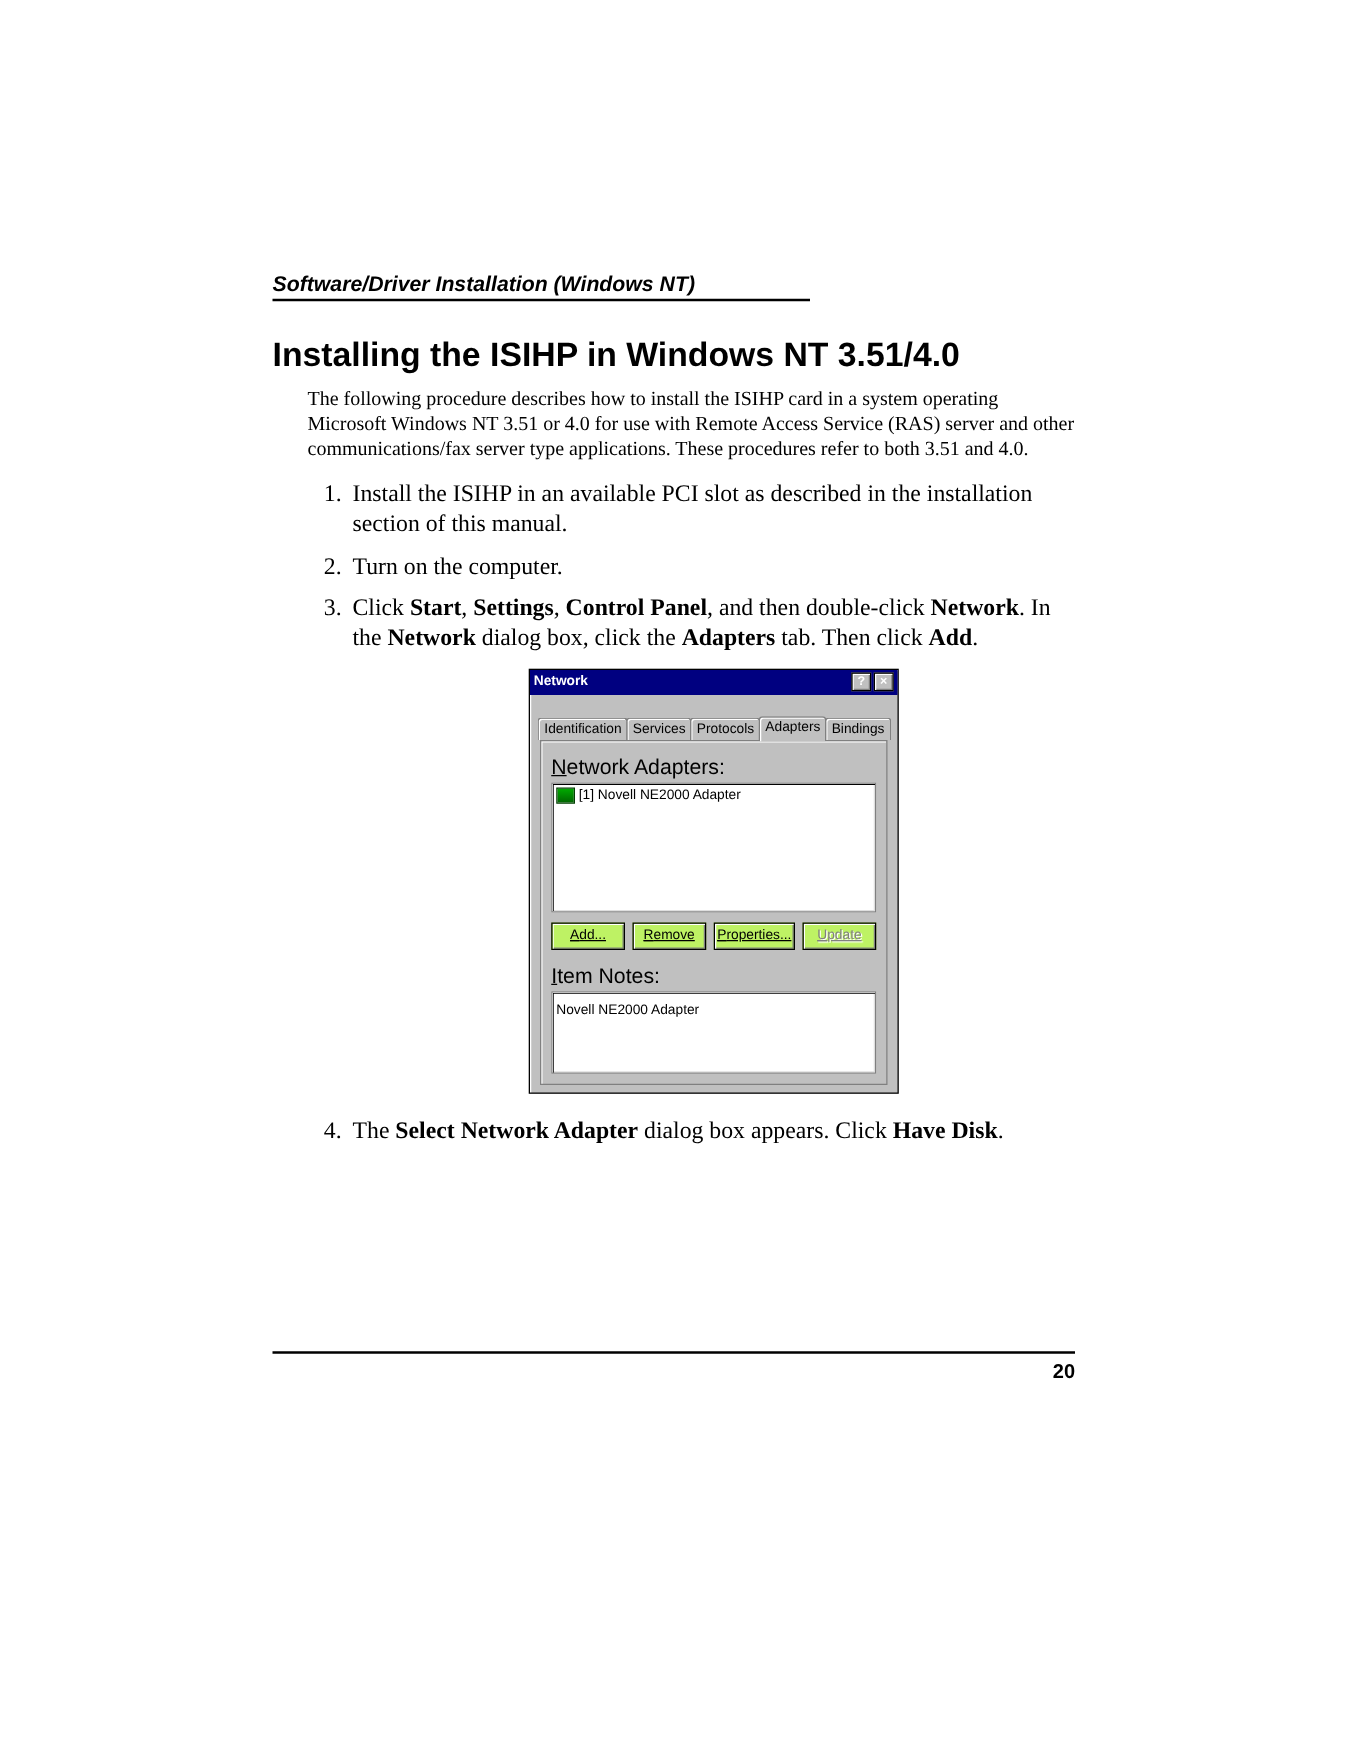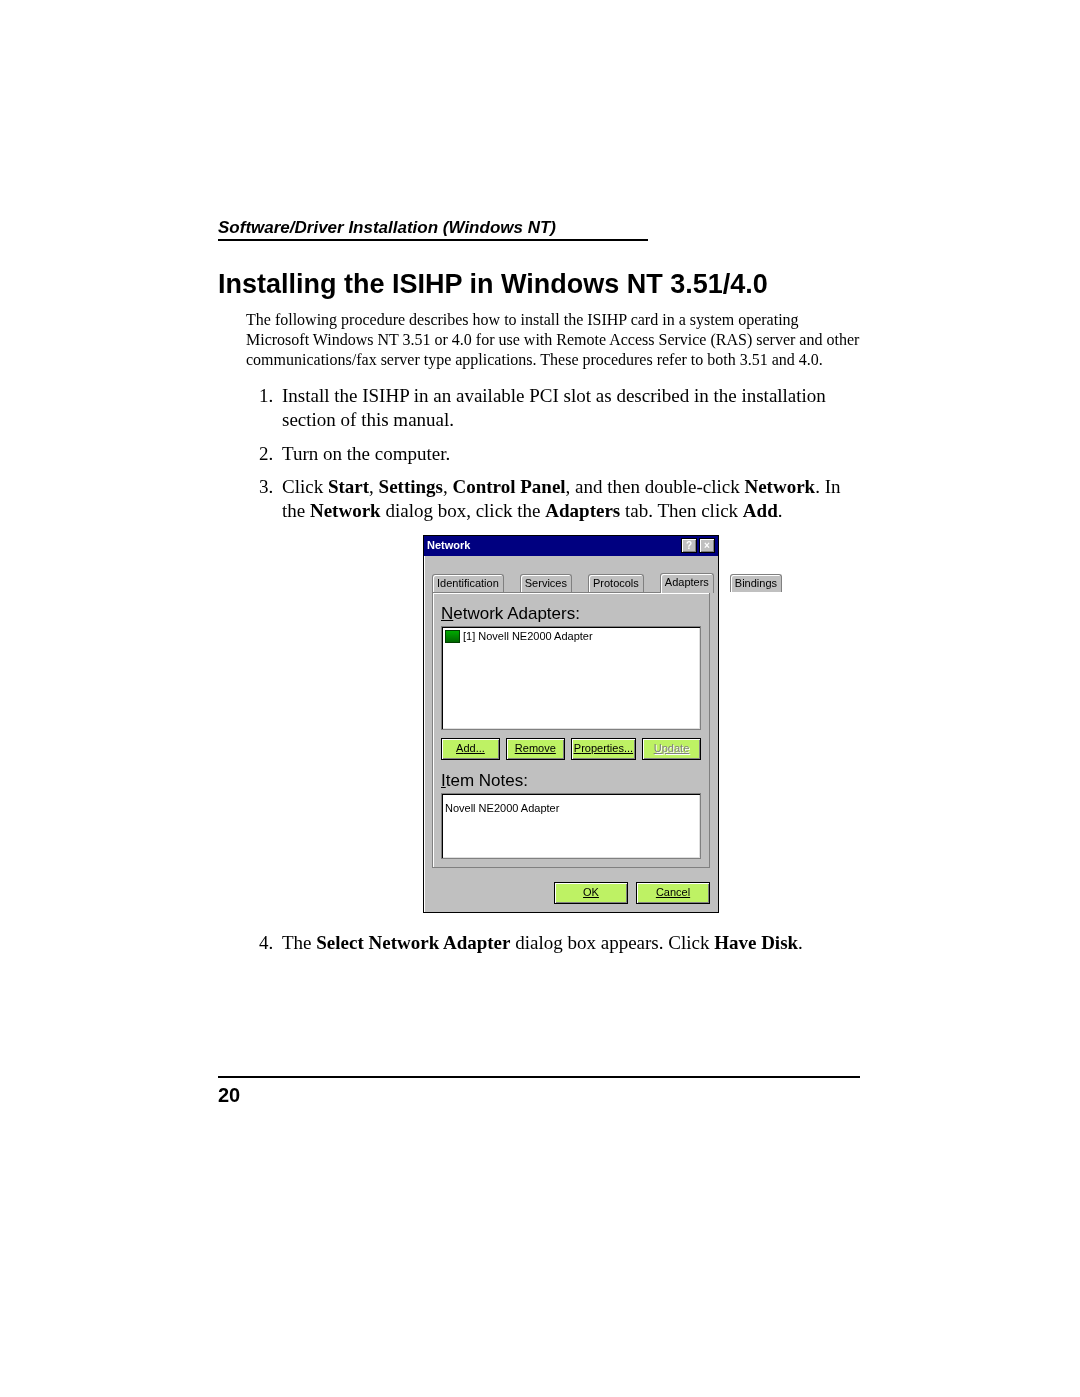--- a/index.html
+++ b/index.html
@@ -92,21 +92,22 @@
     font-family: Arial;
     line-height: 1;
   }
   .dlg-body {
     padding: 6px 8px 6px 8px;
   }
   .tabs {
     display: flex;
     align-items: flex-end;
     height: 30px;
-    gap: 17px;
+    gap: 0;
+    justify-content: center;
   }
   .tab {
     padding: 2px 4px 1px 4px;
     border: 1px solid #808080;
     border-bottom: none;
     background: #c0c0c0;
     box-shadow: inset 1px 1px 0 #fff;
     border-radius: 3px 3px 0 0;
     position: relative;
     margin-right: -1px;
@@ -195,24 +196,24 @@
     right: 220px;
     bottom: 290px;
   }
   .page-footer hr {
     border: none;
     border-top: 2px solid #000;
     margin: 0 0 6px 0;
   }
   .page-footer .row {
     display: flex;
-    justify-content: space-between;
+    justify-content: flex-end;
     font-family: Arial, Helvetica, sans-serif;
     font-weight: bold;
-    font-size: 20px;
+    font-size: 16px;
   }
 </style>
 </head>
 <body>
 
 <div class="page">
 
   <div class="running-head">Software/Driver Installation (Windows NT)</div>
 
   <h1 class="title">Installing the ISIHP in Windows NT 3.51/4.0</h1>
@@ -263,24 +264,20 @@
                 <div class="wbtn disabled">
                     <span><span class="u">U</span><span>pdate</span></span>
                   </div>
               </div>
               <div class="lbl" style="margin-top:10px">
                 <span class="u">I</span><span>tem Notes:</span>
               </div>
               <div class="textbox">Novell NE2000 Adapter</div>
             </div>
           </div>
-          <div class="dlg-footer">
-            <div class="wbtn">OK</div>
-            <div class="wbtn">Cancel</div>
-          </div>
         </div>
       </div>
     </li>
     <li>
       <span>The </span><b>Select Network Adapter</b><span> dialog box appears. Click </span><b>Have Disk</b><span>.</span>
     </li>
   </ol>
 
   <div class="page-footer">
     <hr>

